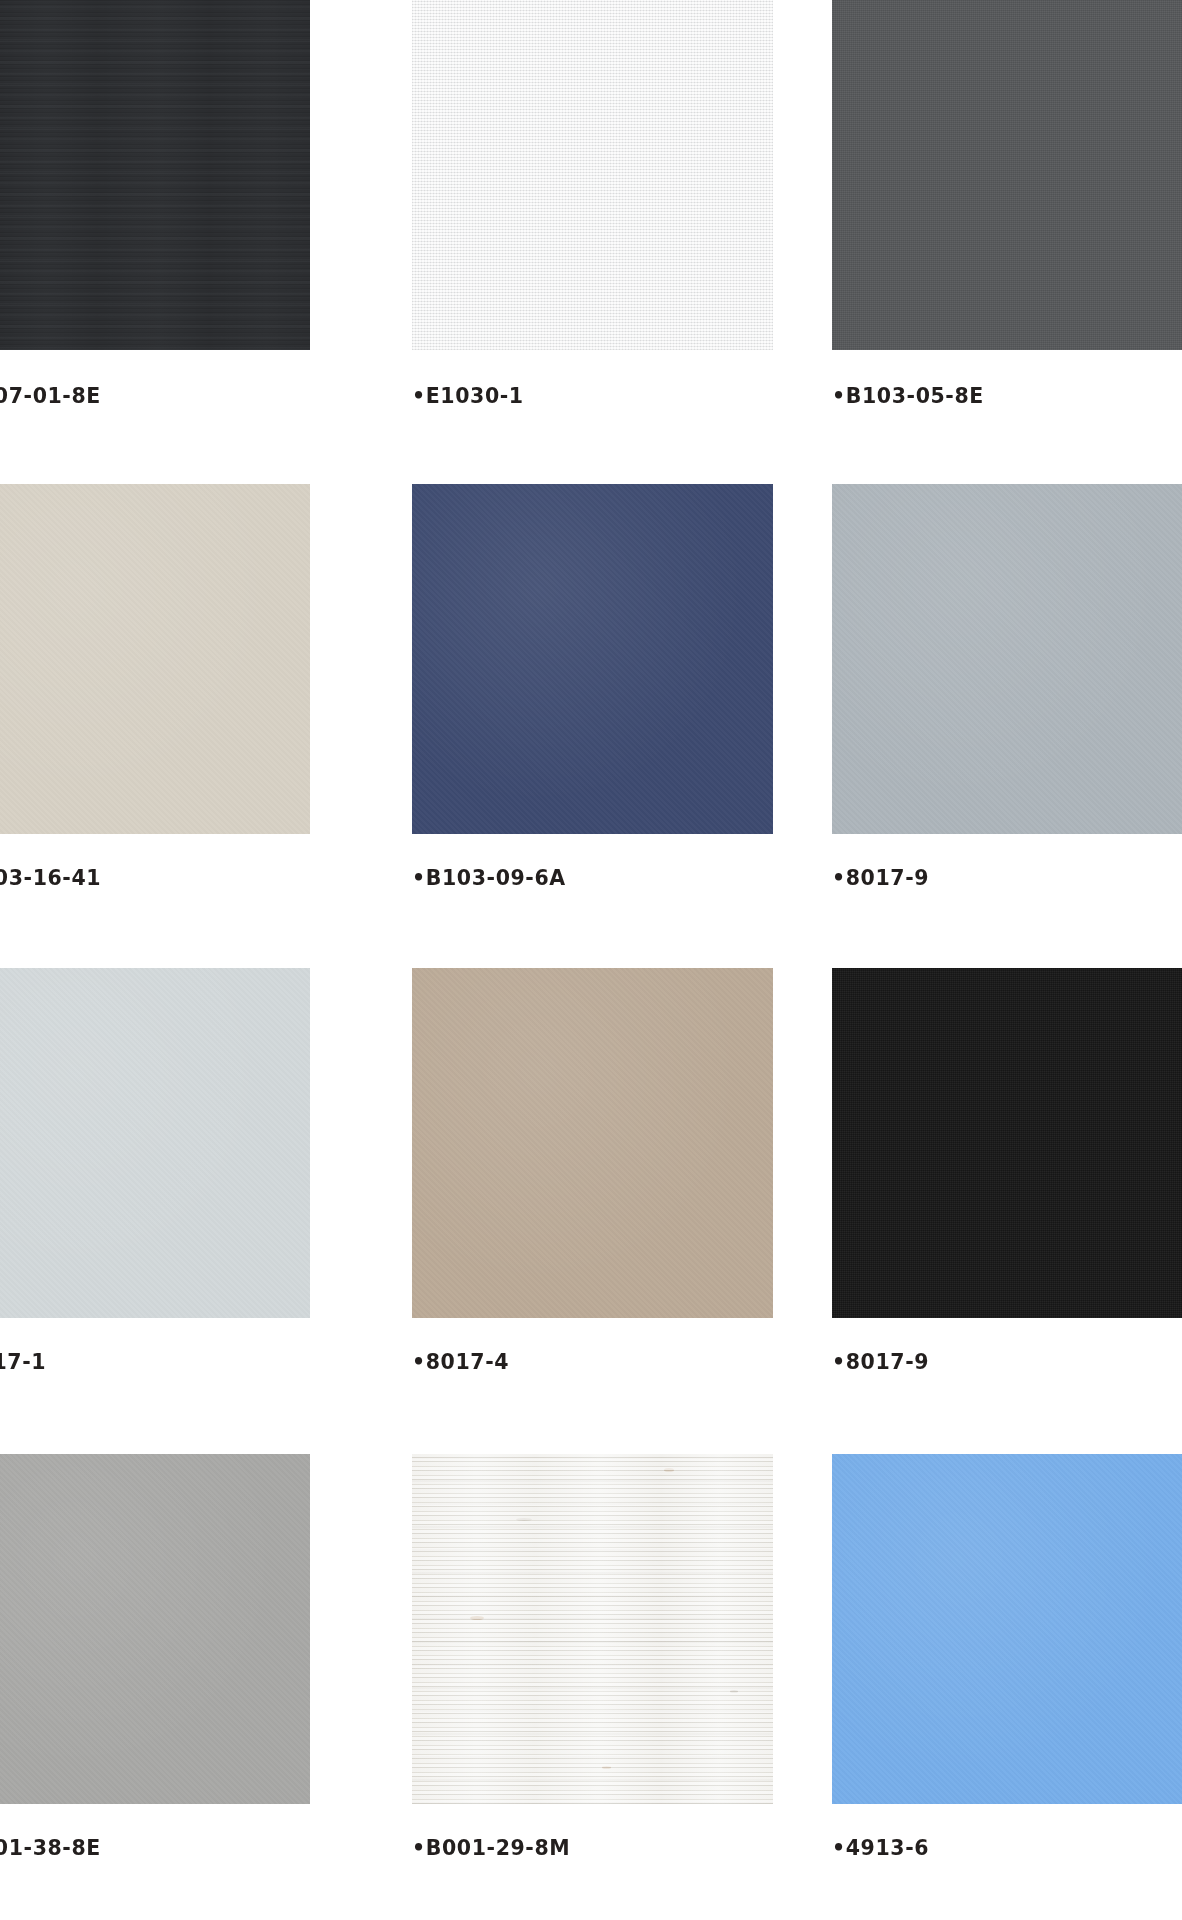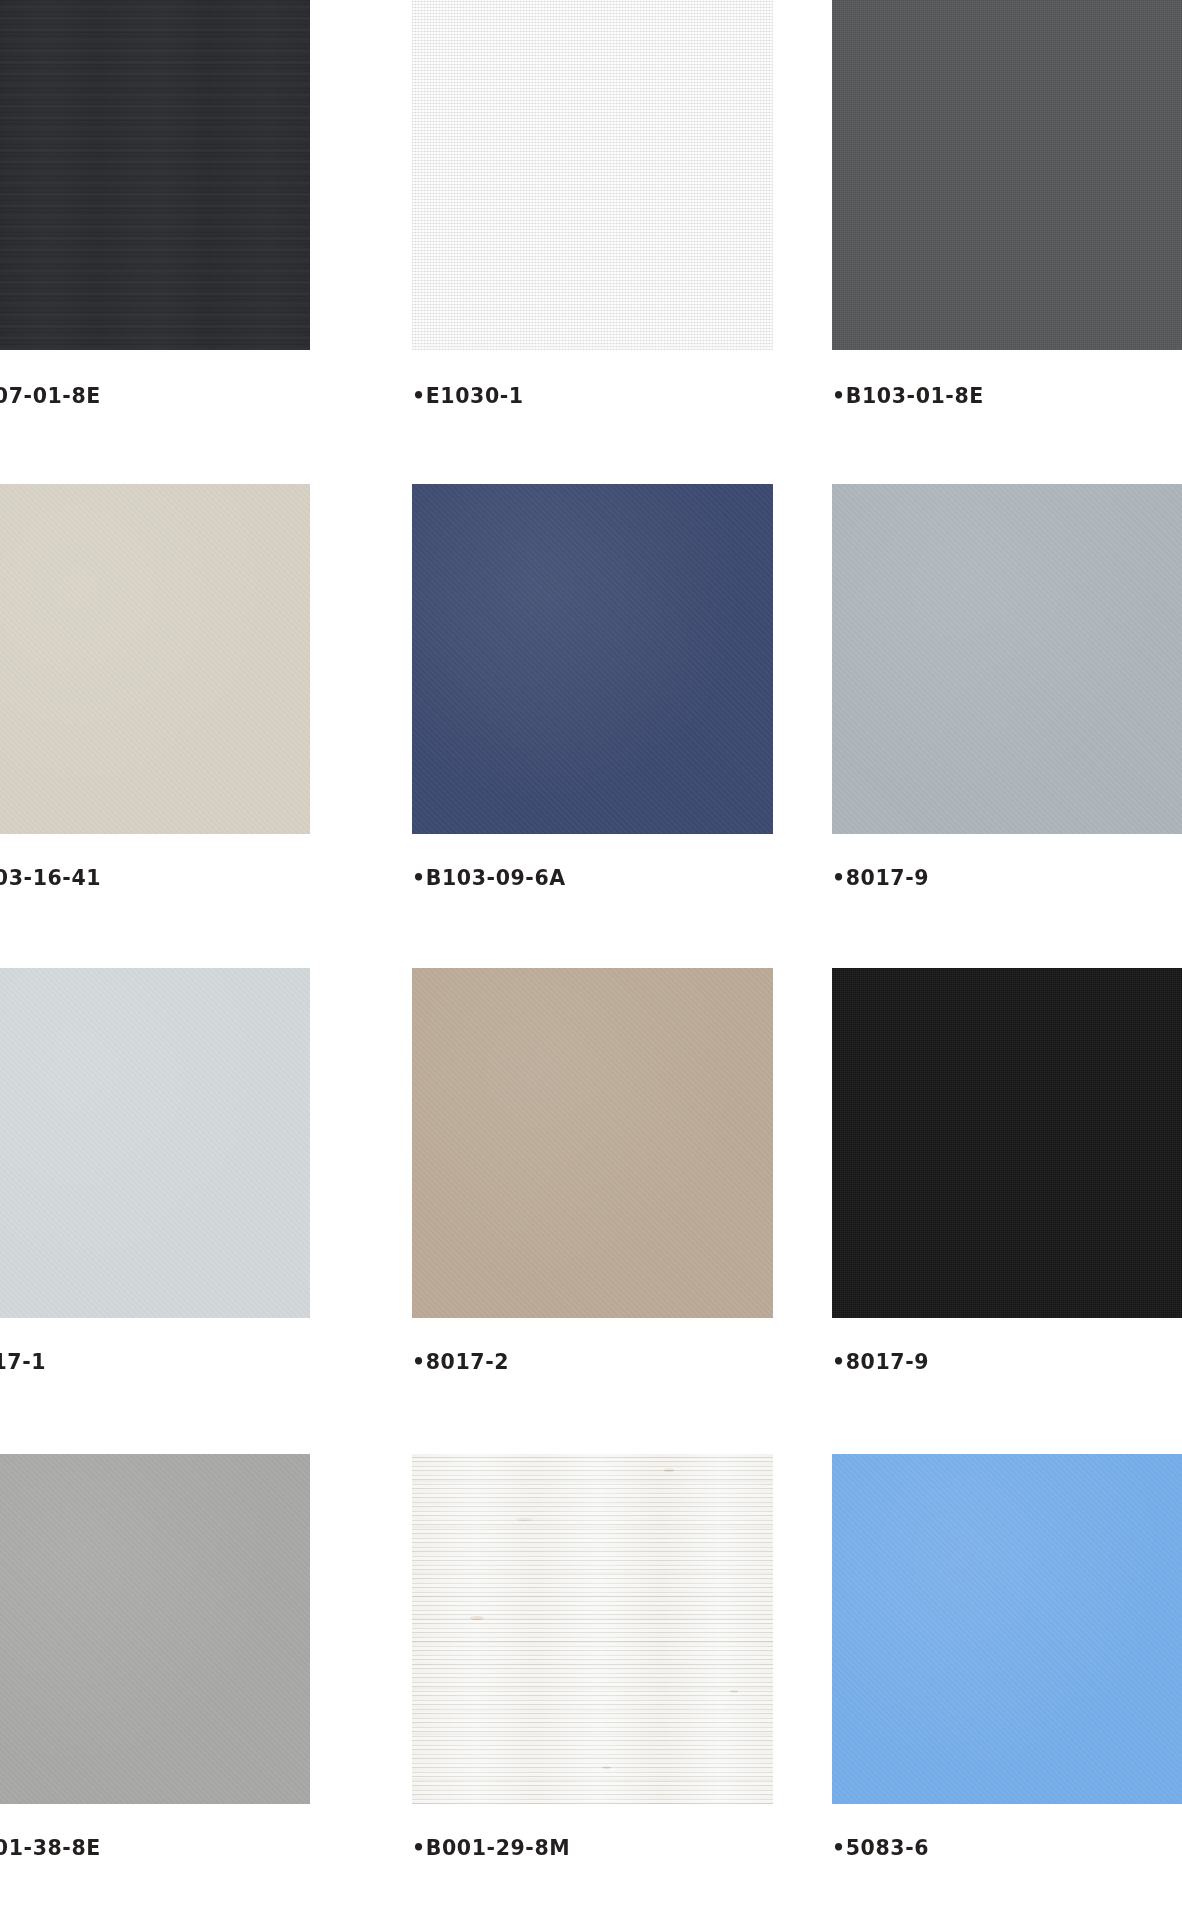--- a/index.html
+++ b/index.html
@@ -204,21 +204,21 @@
     <div class="swatch-cell c1">
       <div class="swatch-tile tex-linen" style="background:#f0f1f2;"></div>
       <div class="swatch-label">
         <span>•E1030-1</span>
       </div>
     </div>
 
     <div class="swatch-cell c2">
       <div class="swatch-tile tex-matte" style="background:#555759;"></div>
       <div class="swatch-label">
-        <span>•B103-01-8E</span>
+        <span>•B103-05-8E</span>
       </div>
     </div>
 
   </div>
 
   <div class="swatch-row r1">
 
     <div class="swatch-cell c0">
       <div class="swatch-tile tex-soft" style="background:#d7d1c5;"></div>
       <div class="swatch-label">
@@ -247,21 +247,21 @@
     <div class="swatch-cell c0">
       <div class="swatch-tile tex-soft" style="background:#d2d8da;"></div>
       <div class="swatch-label">
         <span>•8017-1</span>
       </div>
     </div>
 
     <div class="swatch-cell c1">
       <div class="swatch-tile tex-soft" style="background:#bbaa97;"></div>
       <div class="swatch-label">
-        <span>•8017-2</span>
+        <span>•8017-4</span>
       </div>
     </div>
 
     <div class="swatch-cell c2">
       <div class="swatch-tile tex-matte" style="background:#161616;"></div>
       <div class="swatch-label">
         <span>•8017-9</span>
       </div>
     </div>
 
@@ -285,19 +285,19 @@
         <span class="wood-fleck" style="left:104px; top:64px;  width:16px; height:3px;  background:rgba(158,150,138,0.32);"></span>
       </div>
       <div class="swatch-label">
         <span>•B001-29-8M</span>
       </div>
     </div>
 
     <div class="swatch-cell c2">
       <div class="swatch-tile tex-soft" style="background:#77aeea;"></div>
       <div class="swatch-label">
-        <span>•5083-6</span>
+        <span>•4913-6</span>
       </div>
     </div>
 
   </div>
 
 </div>
 
 </body></html>

